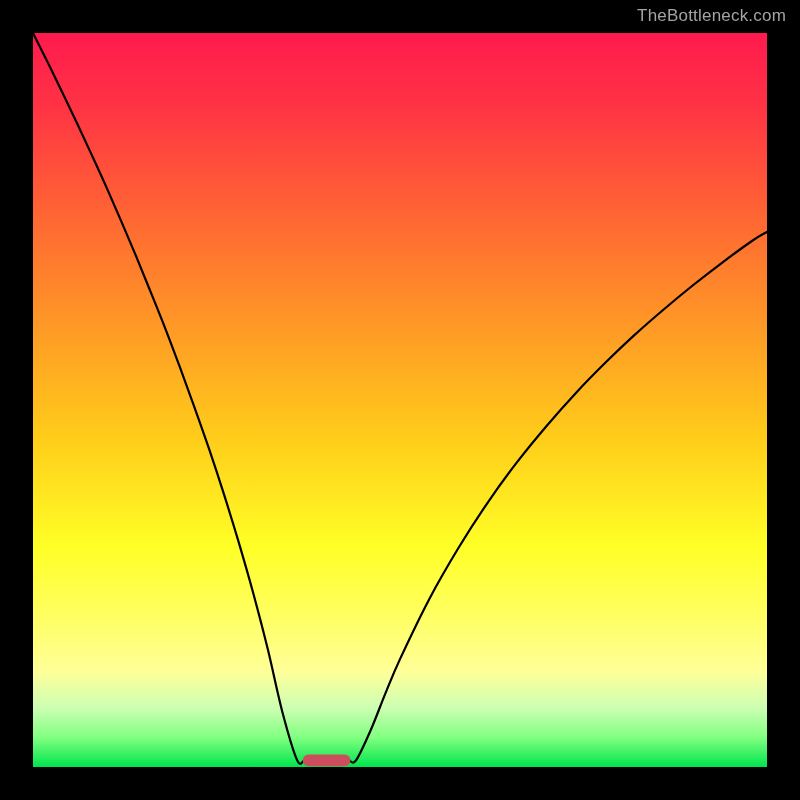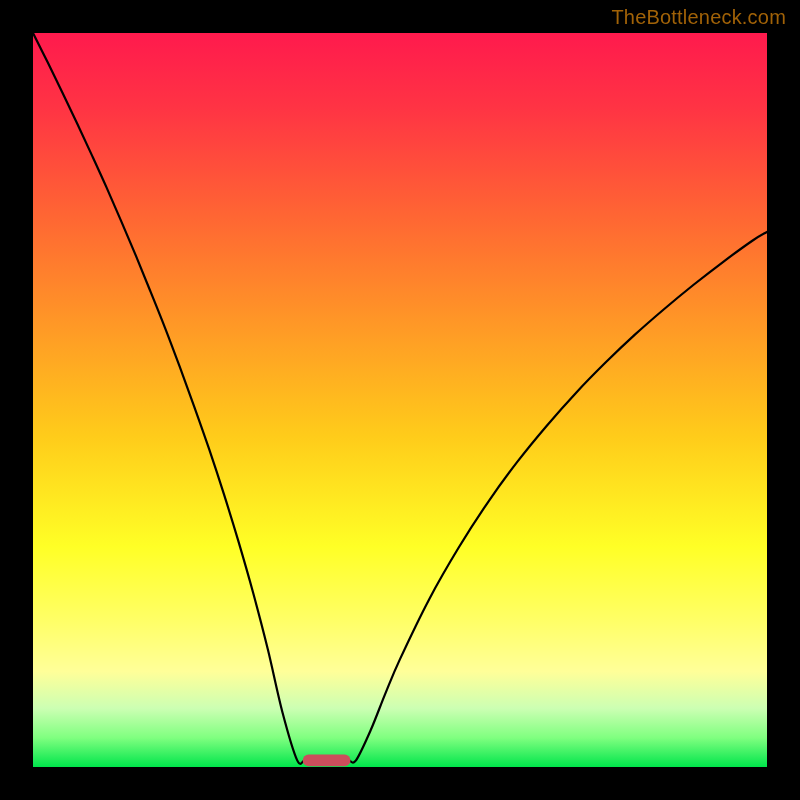--- a/index.html
+++ b/index.html
@@ -14,22 +14,22 @@
   .outer {
     position: relative;
     width: 800px;
     height: 800px;
     background: #000;
   }
   .watermark {
     position: absolute;
     top: 6px;
     right: 14px;
-    color: #a16207;
-    font-size: 20px;
+    color: #a3a3a3;
+    font-size: 17px;
     letter-spacing: 0.2px;
     font-weight: 400;
     z-index: 20;
   }
   .plot-wrap {
     position: absolute;
     left: 33px;
     top: 33px;
     width: 734px;
     height: 734px;

